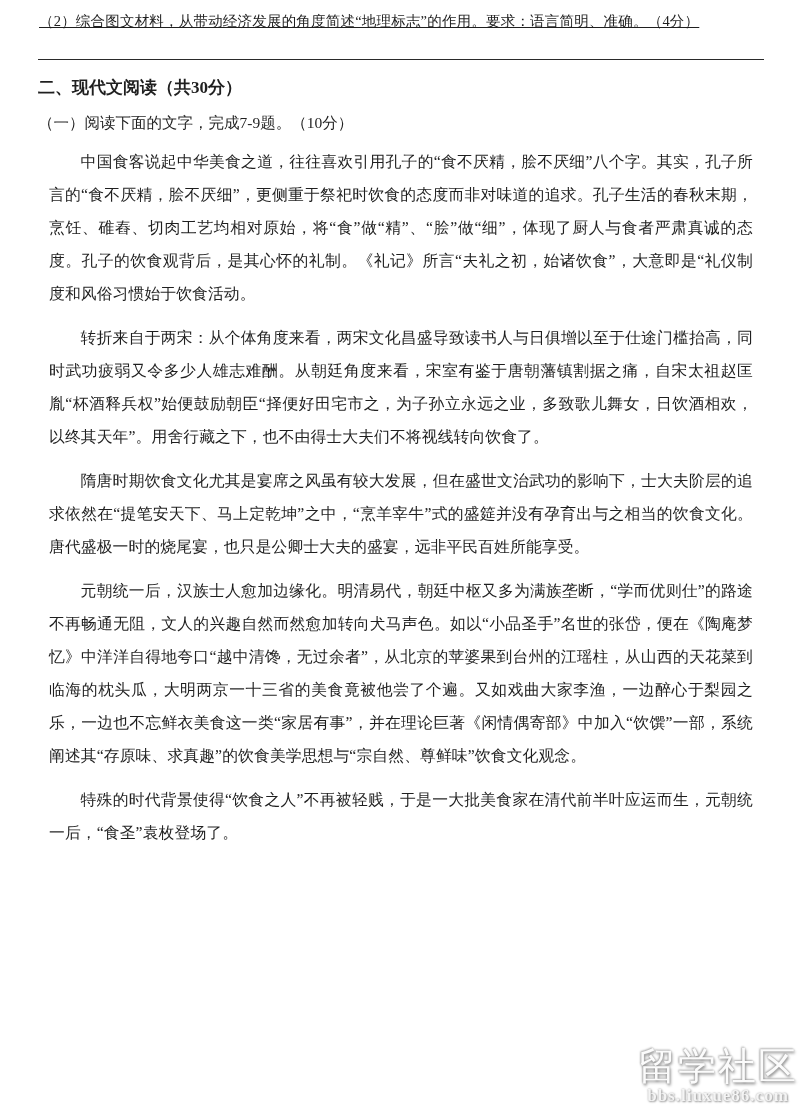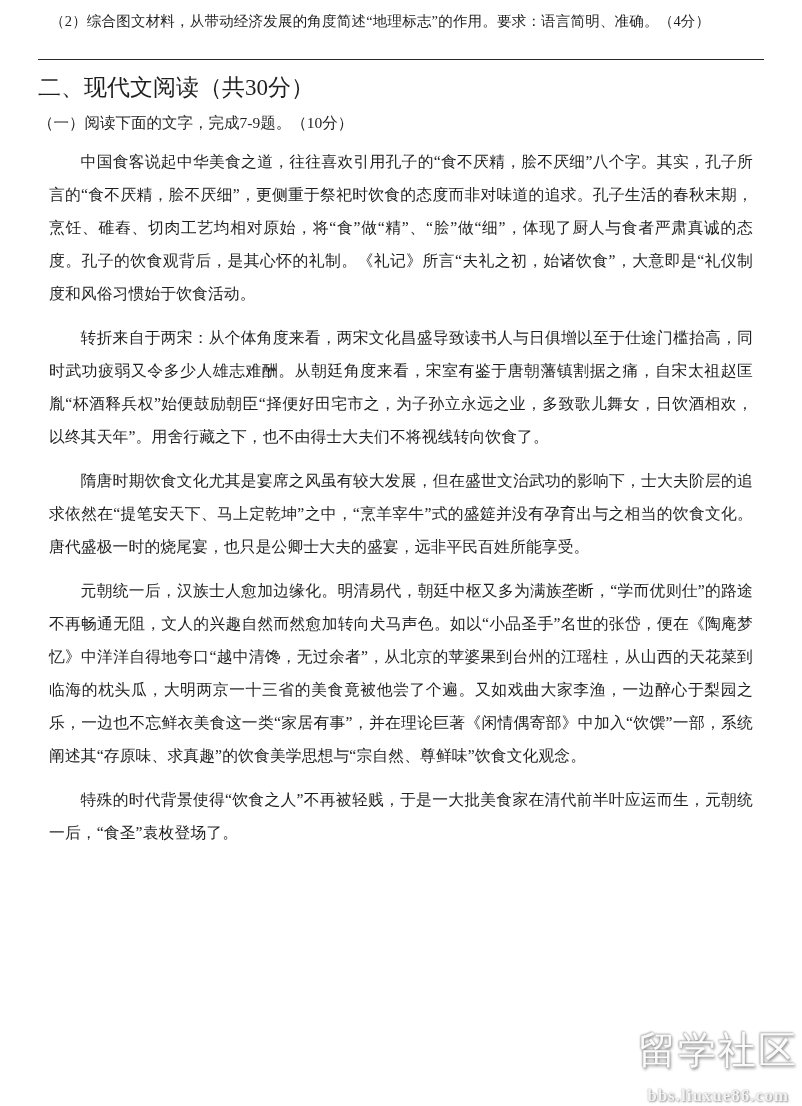--- a/index.html
+++ b/index.html
@@ -18,35 +18,36 @@
   .page {
     position: absolute;
     top: 0; left: 0;
     width: 802px;
     height: 1106px;
     box-sizing: border-box;
     padding: 8px 38px 0 38px;
     background: #ffffff;
   }
   .question-line {
-    margin: 2px 0 0 12px;
+    margin: 2px 0 0 1px;
     font-size: 14.5px;
     line-height: 22px;
     letter-spacing: 0.2px;
+    text-decoration: underline;
   }
   .answer-blank {
     margin-top: 26px;
     height: 1px;
     border-bottom: 1.6px solid #2a2a2a;
     width: 100%;
   }
   .section-heading {
     margin: 16px 0 0 0;
-    font-size: 23px;
-    font-weight: normal;
+    font-size: 17px;
+    font-weight: bold;
     line-height: 24px;
   }
   .subsection-heading {
     margin: 12px 0 0 0;
     font-size: 15.5px;
     font-weight: normal;
     line-height: 22px;
   }
   .article {
     margin-top: 7px;
@@ -69,21 +70,21 @@
     pointer-events: none;
   }
   .watermark .wm-title {
     font-size: 38px;
     font-weight: normal;
     color: #fbfbfb;
     text-shadow: 0 0 2px #9a9a9a, 1px 2px 3px #8f8f8f, -1px -1px 2px #c8c8c8;
     letter-spacing: 2px;
   }
   .watermark .wm-url {
-    margin-top: 18px;
+    margin-top: 2px;
     font-size: 17px;
     font-weight: bold;
     color: #f4f4f4;
     text-shadow: 0 0 2px #a8a8a8, 1px 1px 2px #9a9a9a;
     letter-spacing: 1px;
   }
 </style>
 </head>
 <body>
 

